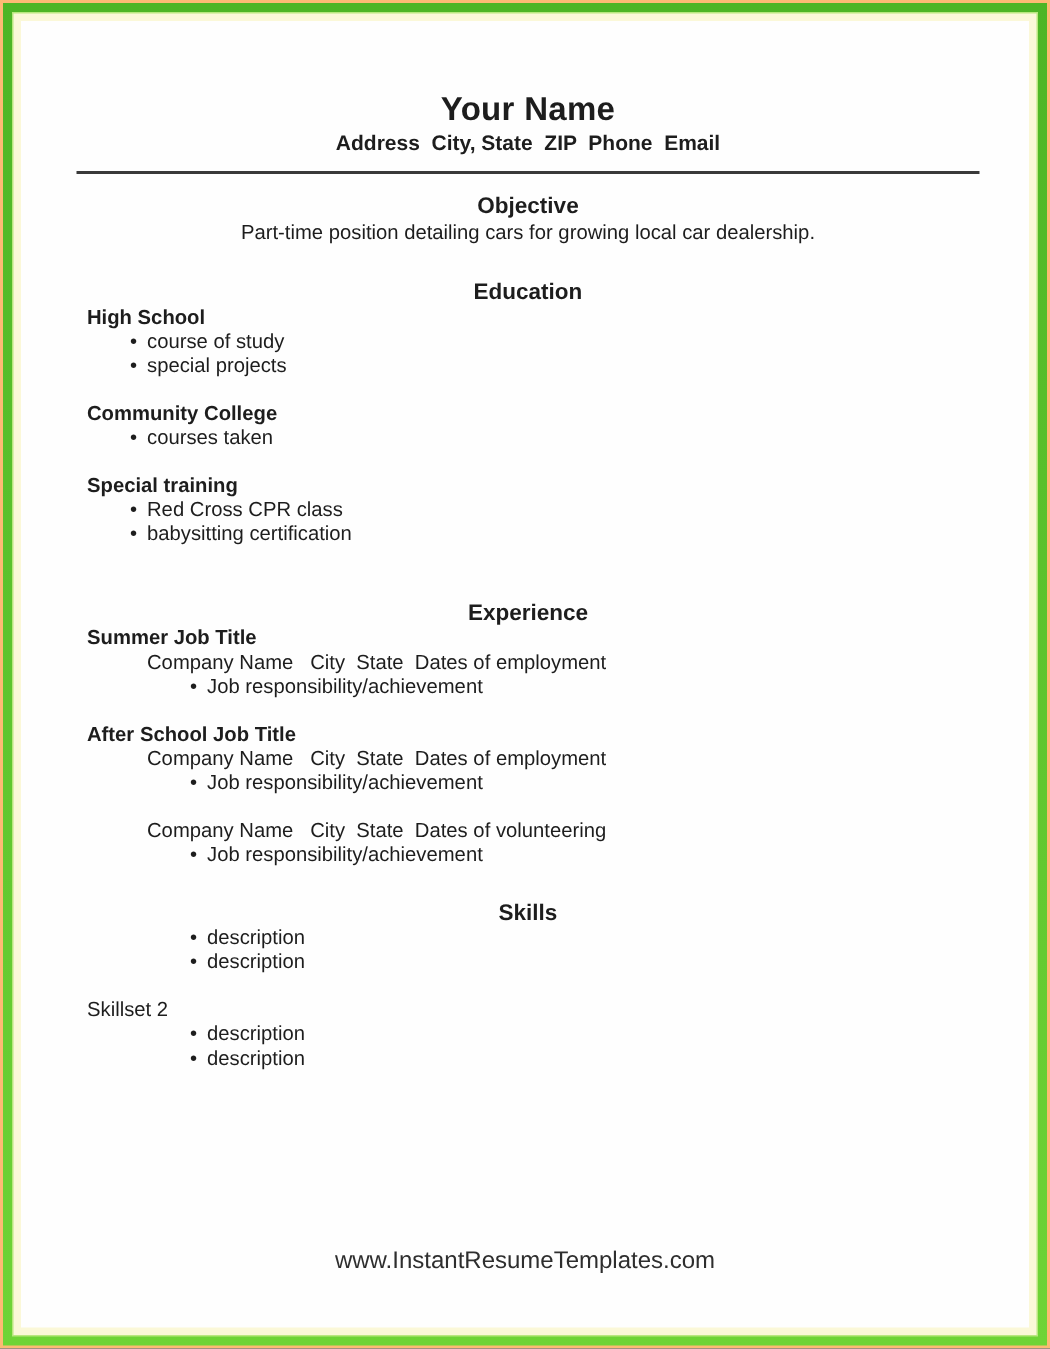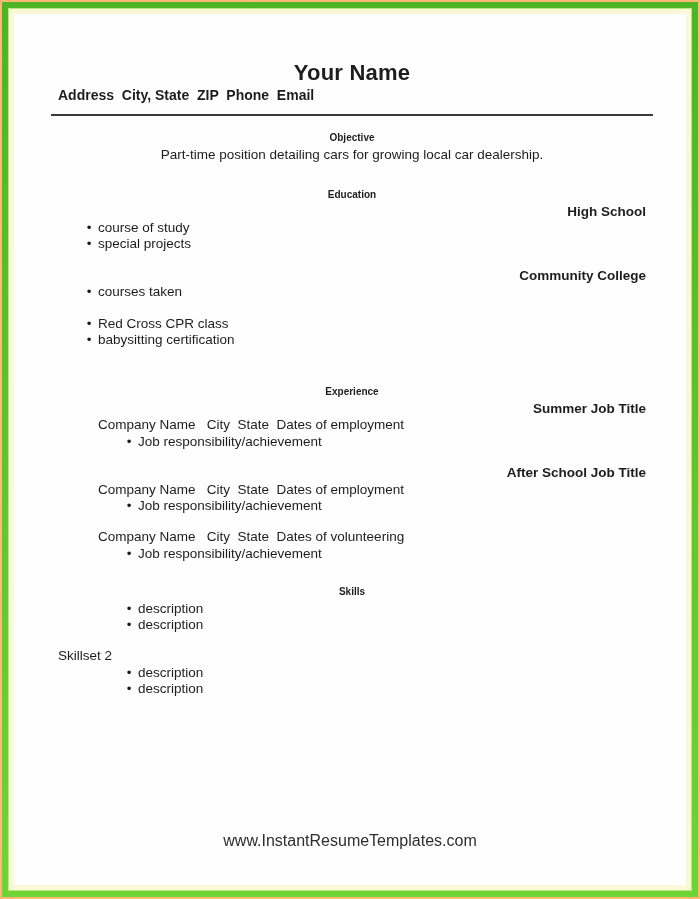--- a/index.html
+++ b/index.html
@@ -41,42 +41,42 @@
   .name {
     font-size: 22px;
     line-height: 25px;
     font-weight: bold;
     text-align: center;
     letter-spacing: 0.2px;
   }
   .contact {
     font-size: 14px;
     font-weight: bold;
-    text-align: left;
+    text-align: center;
     margin-top: 2px;
     white-space: pre-wrap;
   }
   .rule {
     height: 2px;
     background: #3a3a3a;
     margin: 11px -7px 0 -7px;
   }
   .sec-heading {
     font-weight: bold;
     text-align: center;
-    font-size: 10px;
+    font-size: 15px;
   }
   .objective { margin-top: 14px; }
   .objective-text { text-align: center; }
   .education { margin-top: 24px; }
   .experience { margin-top: 36px; }
   .skills { margin-top: 22px; }
   .entry { margin-top: 0; }
   .entry + .entry { margin-top: 15px; }
-  .entry-title-bold { font-weight: bold; text-align: right; }
+  .entry-title-bold { font-weight: bold; }
   .entry-title-plain { font-weight: normal; }
   .company-line {
     padding-left: 40px;
     white-space: pre-wrap;
   }
   .li { display: flex; }
   .li .dot {
     width: 18px;
     text-align: center;
     flex: 0 0 18px;
@@ -127,20 +127,21 @@
 
     <div class="entry">
       <div class="entry-title-bold">Community College</div>
       <div class="li edu">
         <span class="dot">•</span>
         <span>courses taken</span>
       </div>
     </div>
 
     <div class="entry">
+      <div class="entry-title-bold">Special training</div>
       <div class="li edu">
         <span class="dot">•</span>
         <span>Red Cross CPR class</span>
       </div>
       <div class="li edu">
         <span class="dot">•</span>
         <span>babysitting certification</span>
       </div>
     </div>
   </div>

